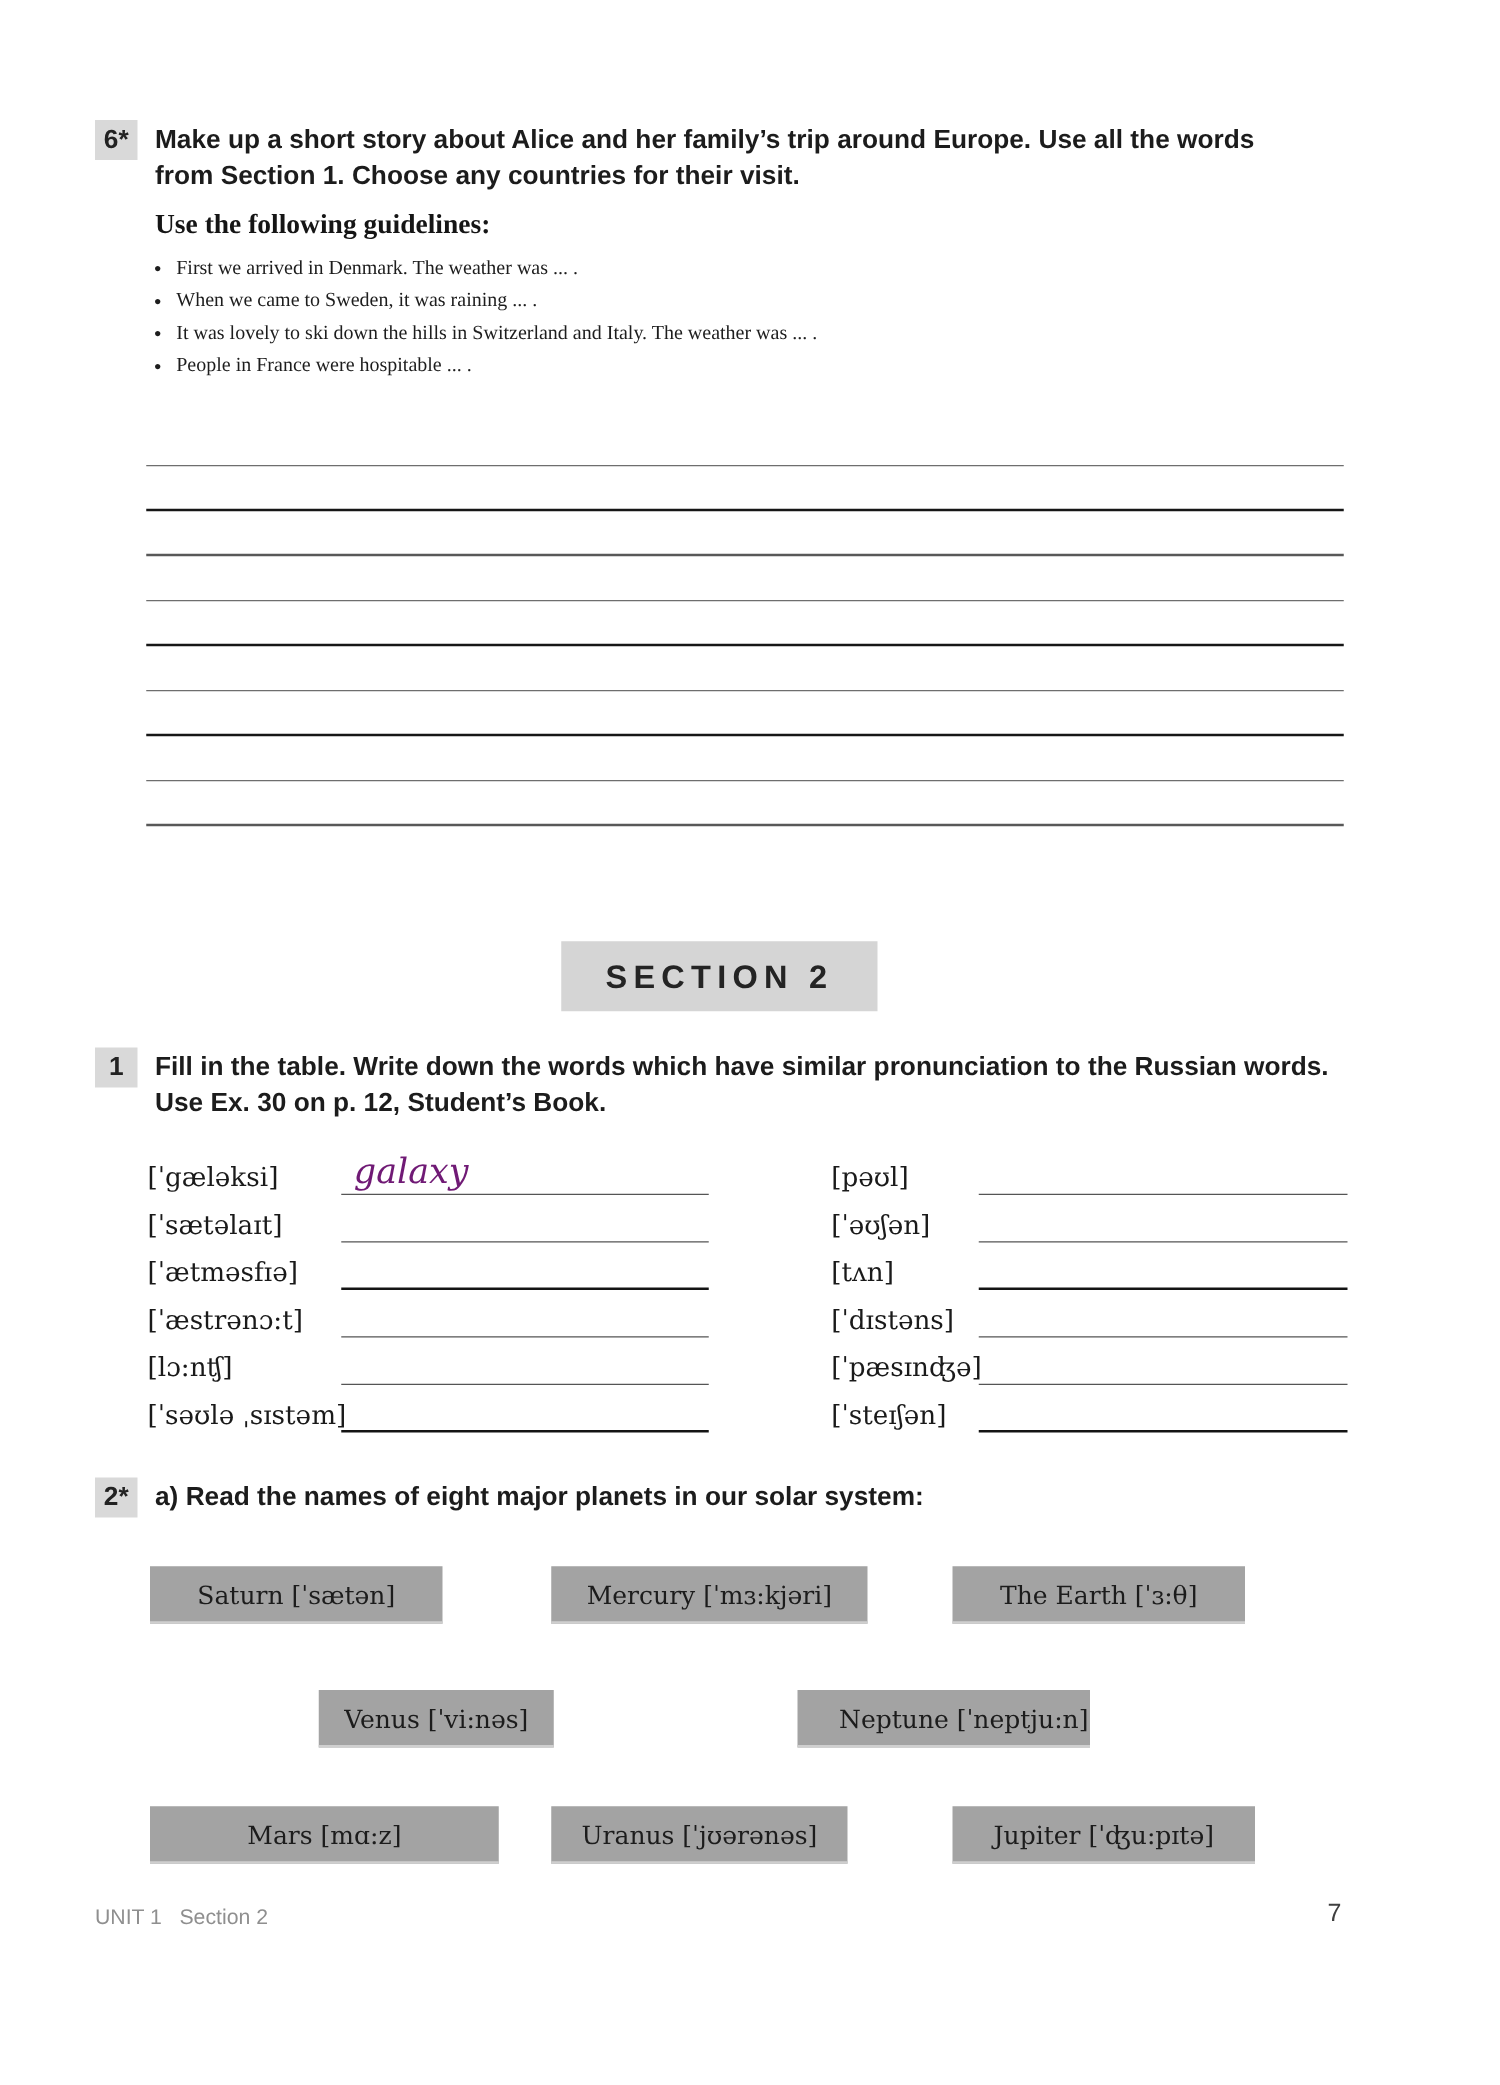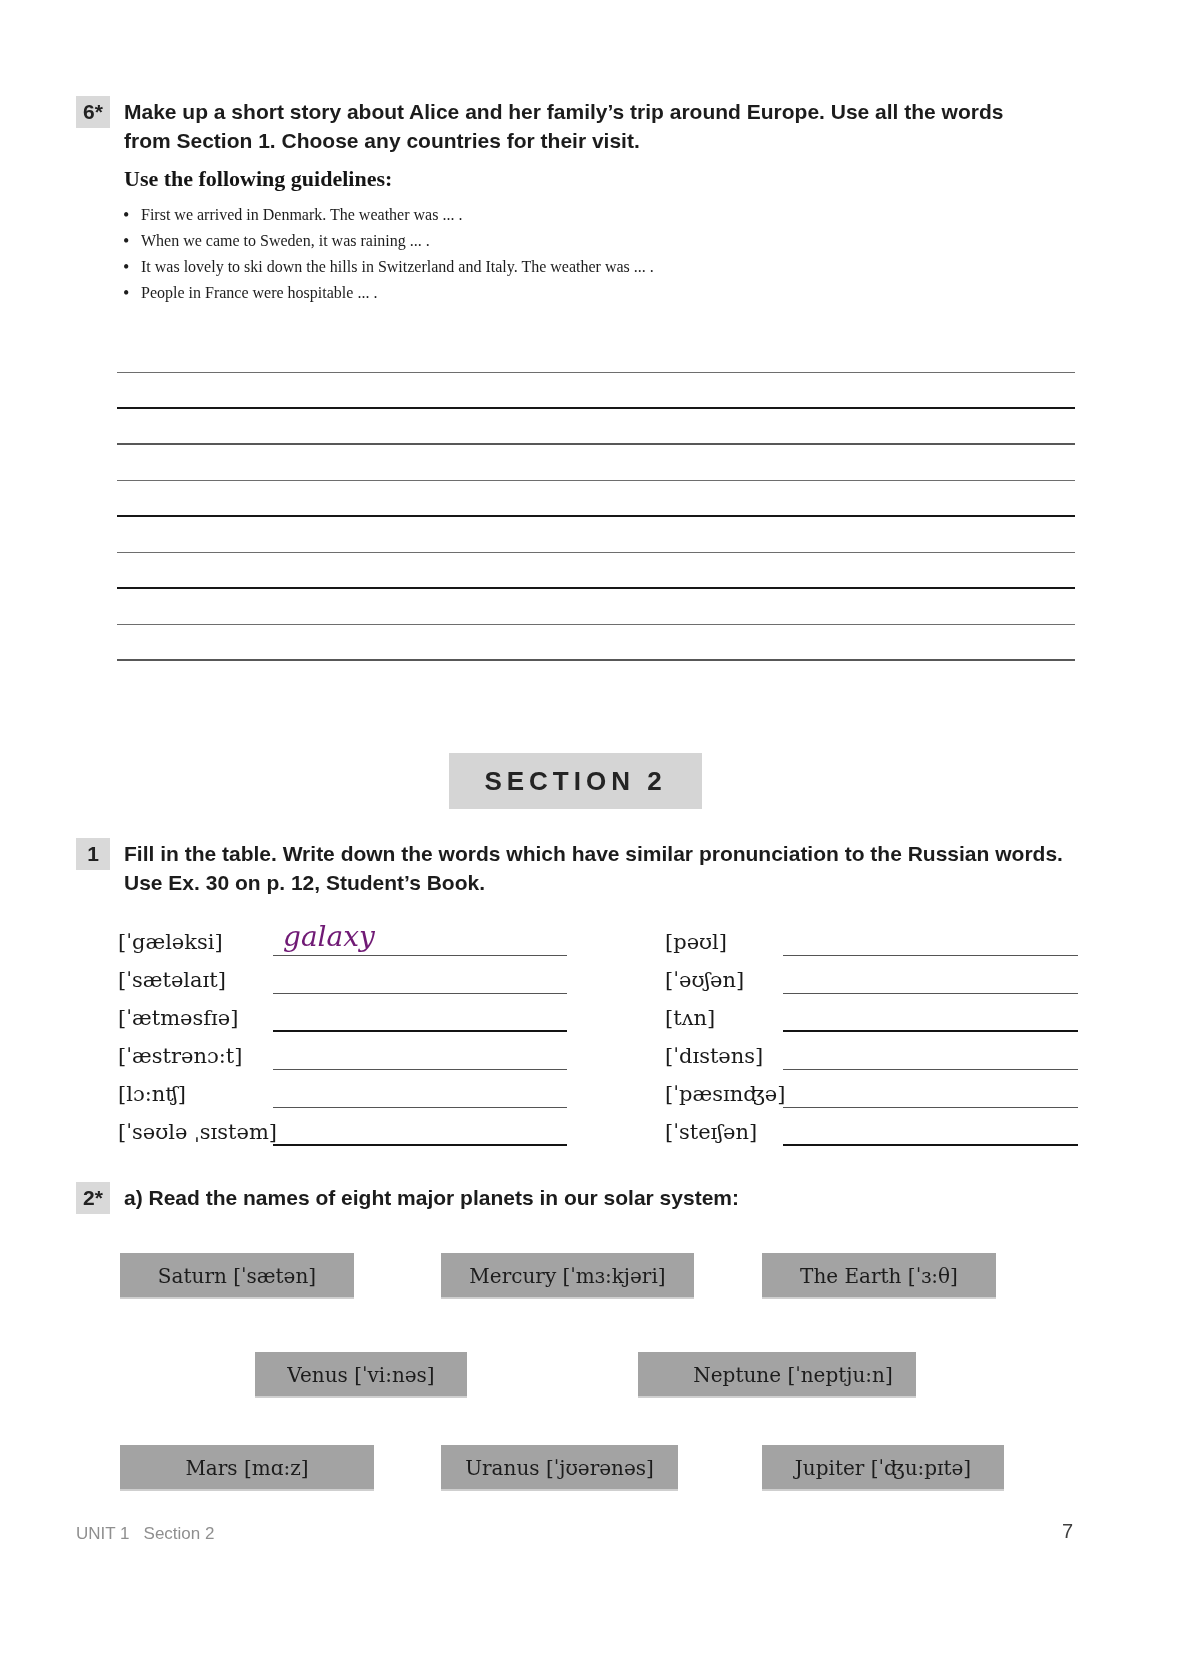--- a/index.html
+++ b/index.html
@@ -210,24 +210,24 @@
 
   <div class="ex-header" style="top:1182px; left:76px;">
     <span class="badge">2*</span>
     <div class="prompt" style="width:940px;">a) Read the names of eight major planets in our solar system:</div>
   </div>
 
   <div class="planet-box" style="top:1253px; left:120px; width:234px;">Saturn [ˈsætən]</div>
   <div class="planet-box" style="top:1253px; left:441px; width:253px;">Mercury [ˈmɜ:kjəri]</div>
   <div class="planet-box" style="top:1253px; left:762px; width:234px;">The Earth [ˈɜ:θ]</div>
 
-  <div class="planet-box" style="top:1352px; left:255px; width:212px;">Venus [ˈvi:nəs]</div>
-  <div class="planet-box" style="top:1352px; left:638px; width:278px;padding-left:32px;">Neptune [ˈneptju:n]</div>
-
-  <div class="planet-box" style="top:1445px; left:120px; width:254px;">Mars [mɑ:z]</div>
+  <div class="planet-box" style="top:1352px; left:255px; width:188px;">Venus [ˈvi:nəs]</div>
+  <div class="planet-box" style="top:1352px; left:638px; width:234px;padding-left:32px;">Neptune [ˈneptju:n]</div>
+
+  <div class="planet-box" style="top:1445px; left:120px; width:279px;">Mars [mɑ:z]</div>
   <div class="planet-box" style="top:1445px; left:441px; width:237px;">Uranus [ˈjʊərənəs]</div>
   <div class="planet-box" style="top:1445px; left:762px; width:242px;">Jupiter [ˈʤu:pɪtə]</div>
 
   <div class="footer-left">
     <span>UNIT 1</span><span class="sect">Section 2</span>
   </div>
   <div class="footer-page">7</div>
 
 </div>
 

